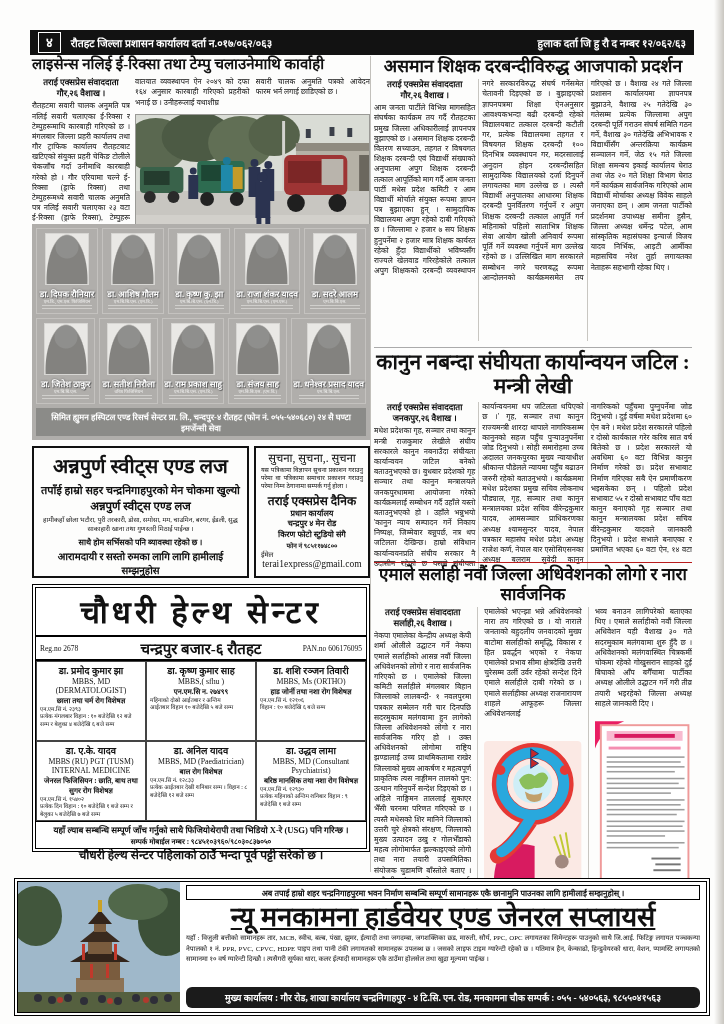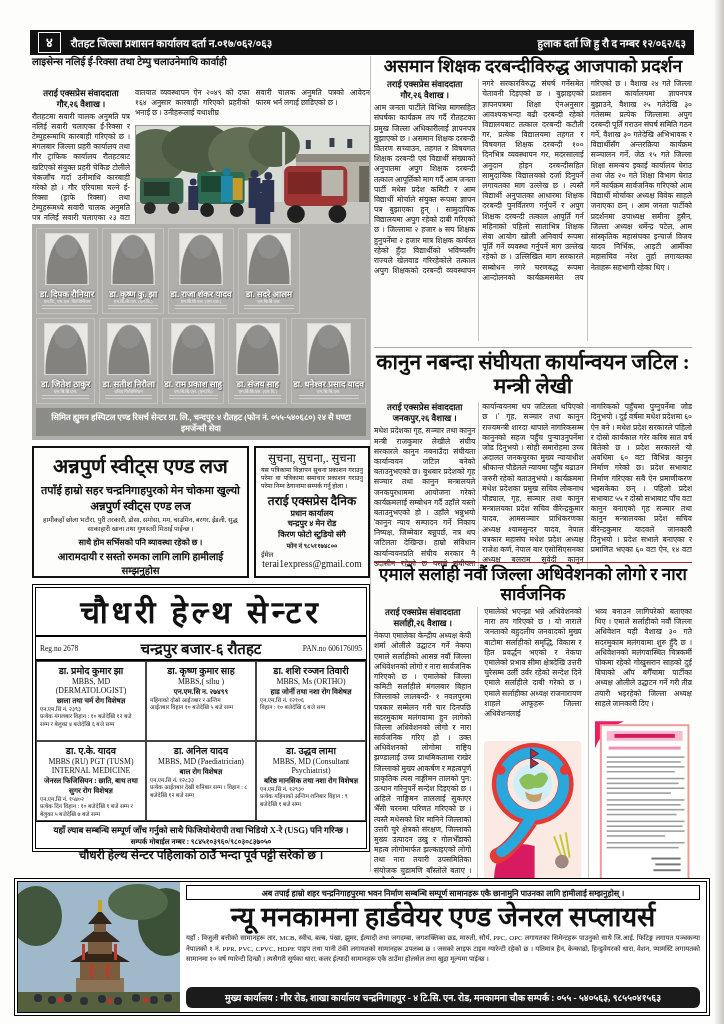--- a/index.html
+++ b/index.html
@@ -12,21 +12,21 @@
   .pnum{border:1px solid #fff;padding:0 7px;font-weight:bold;font-size:13px;line-height:19px;}
   .hleft{flex:1;font-weight:bold;font-size:10.5px;}
   .hright{font-weight:bold;font-size:10.5px;}
   
   .hl{font-weight:bold;line-height:1.15;margin:0;}
   .byline{font-weight:bold;font-size:8.5px;text-align:center;line-height:1.3;margin-bottom:2px;}
   .bodytxt{font-size:7.5px;line-height:1.36;text-align:justify;overflow:hidden;}
   .vdiv{position:absolute;left:370px;top:56px;width:1px;height:816px;background:#c2c0bb;}
   
   .license{position:absolute;left:32px;top:56px;width:338px;}
-  .lic-head{font-size:10px;text-align:left;margin-bottom:20px;}
+  .lic-head{font-size:15px;text-align:left;margin-bottom:4px;}
   .lic-flex{display:flex;gap:5px;}
   .lic-c1{width:98px;flex:none;}
   .lic-c1 .bodytxt{height:152px;}
   .lic-right{flex:1;}
   .lic-top{display:flex;gap:6px;margin-bottom:3px;}
   .lic-top .bodytxt{flex:1;height:34px;}
   .photo-frame{border:1px solid #9a9a96;}
   
   .docgrid-wrap{position:absolute;left:32px;top:224px;width:338px;background:#b0aeab;padding:4px;box-sizing:border-box;}
   .docgrid{display:grid;grid-template-columns:repeat(5,1fr);gap:4px;}
@@ -89,21 +89,21 @@
   .e-col + .e-col{border-left:1px solid #c8c6c1;padding-left:6px;}
   .e-c1 .bodytxt{height:270px;}
   .e-c2 .bodytxt{height:128px;}
   .e-c3 .bodytxt{height:108px;}
   
   .hw{position:absolute;left:14px;top:878px;width:696px;height:138px;border:4px double #000;box-sizing:border-box;display:flex;background:#fff;}
   .hw-temple{width:162px;flex:none;}
   .hw-right{flex:1;display:flex;flex-direction:column;padding:2px 6px 4px;box-sizing:border-box;min-width:0;}
   .hw-t1{font-size:8.5px;font-weight:bold;text-align:center;}
   .hw-t2{font-size:8px;font-weight:bold;text-align:center;border:1px solid #000;padding:1px 2px;margin:1px 0 2px;}
-  .hw-title{font-size:27px;font-weight:bold;text-align:center;line-height:1.05;margin:1px 0 2px;}
+  .hw-title{font-size:27px;font-weight:bold;text-align:center;line-height:1.05;margin:1px 0 2px;text-decoration:underline;}
   .hw-body{font-size:6.8px;line-height:1.5;text-align:justify;flex:1;overflow:hidden;}
   .hw-foot{background:#1b1b1b;color:#fff;font-weight:bold;font-size:9.3px;text-align:center;padding:4px 2px;border-radius:6px;}
 </style>
 </head>
 <body>
 
 <div class="page">
 
   <div class="hbar">
     <span class="pnum">४</span>
@@ -181,20 +181,26 @@
   <section class="docgrid-wrap">
     <div class="docgrid">
       <div class="dcell">
           <div class="dphoto"></div>
           <div class="dname">डा. दिपक रौनियार</div>
           <div class="dqual">एम.डि., एम.एस. फिजिसियन</div>
           <div class="blur"></div>
         </div>
       <div class="dcell">
           <div class="dphoto"></div>
+          <div class="dname">डा. आशिष गौतम</div>
+          <div class="dqual">एम.बि.बि.एस. (एम.डि.)</div>
+          <div class="blur"></div>
+        </div>
+      <div class="dcell">
+          <div class="dphoto"></div>
           <div class="dname">डा. कृष्ण कु. झा</div>
           <div class="dqual">एम.बि.बि.एस. (एम.डि.)</div>
           <div class="blur"></div>
         </div>
       <div class="dcell">
           <div class="dphoto"></div>
           <div class="dname">डा. राजा शंकर यादव</div>
           <div class="dqual">एम.बि.बि.एस. (एम.एस.)</div>
           <div class="blur"></div>
         </div>

